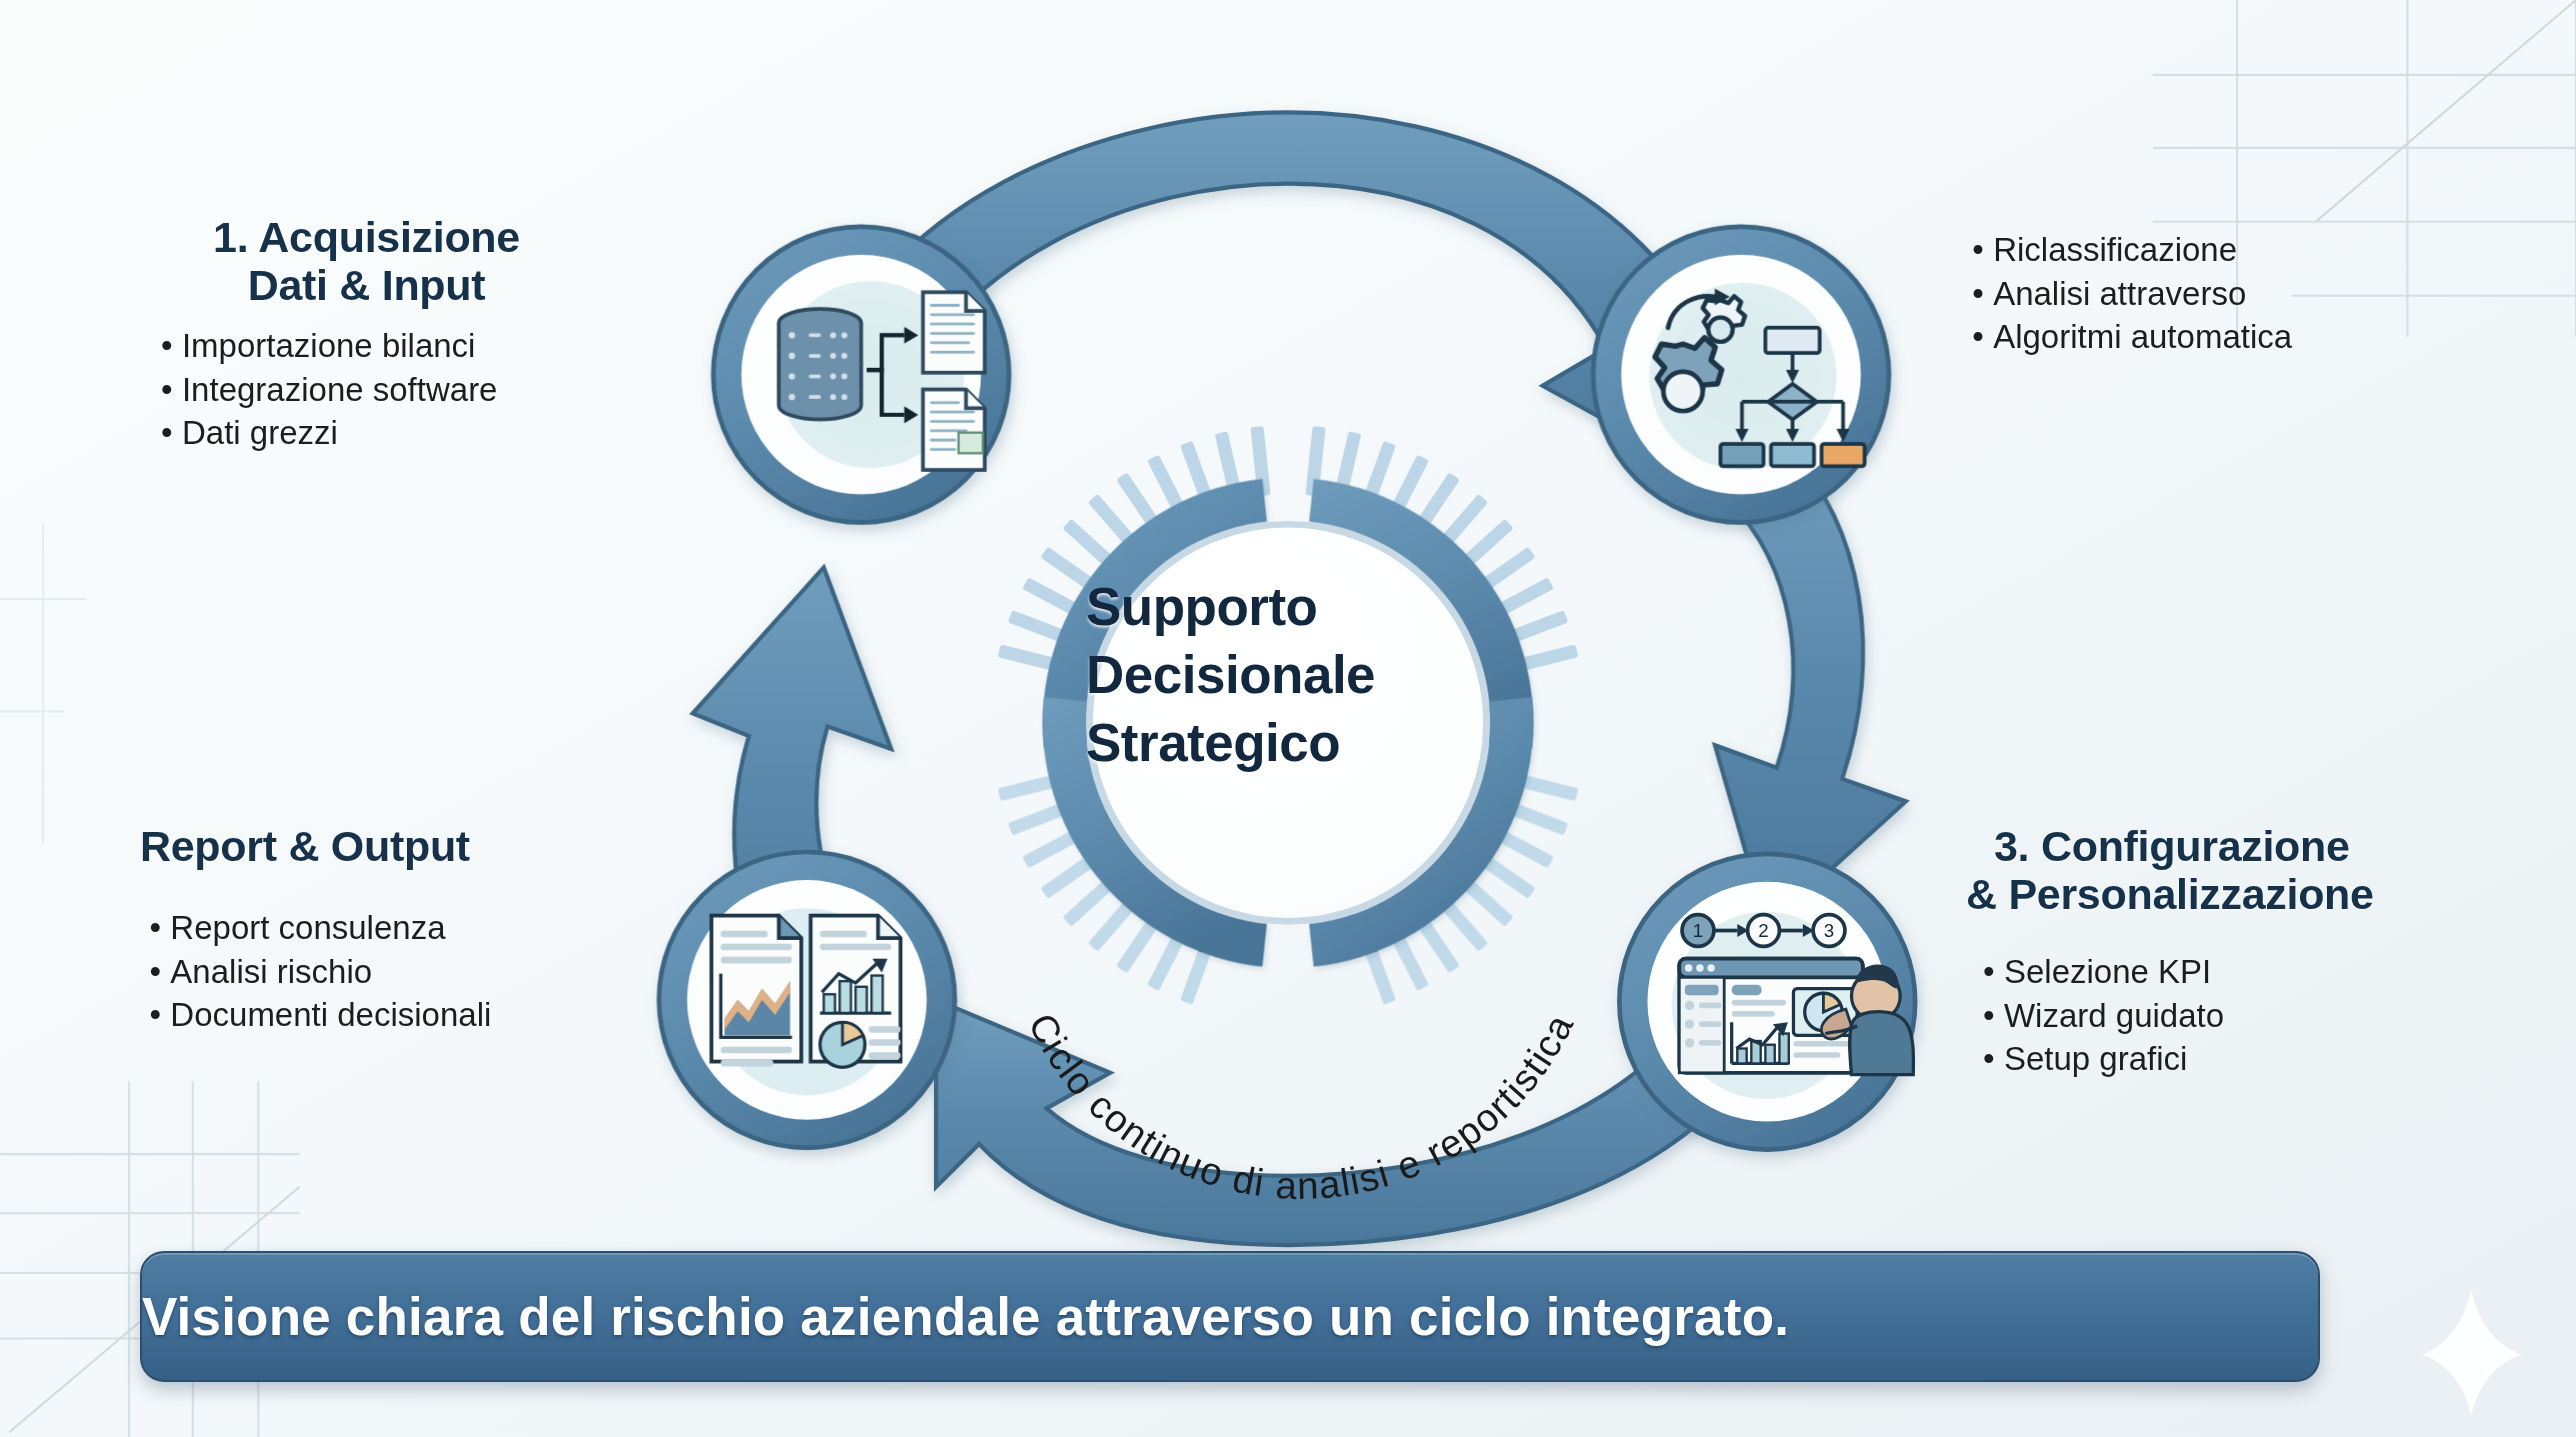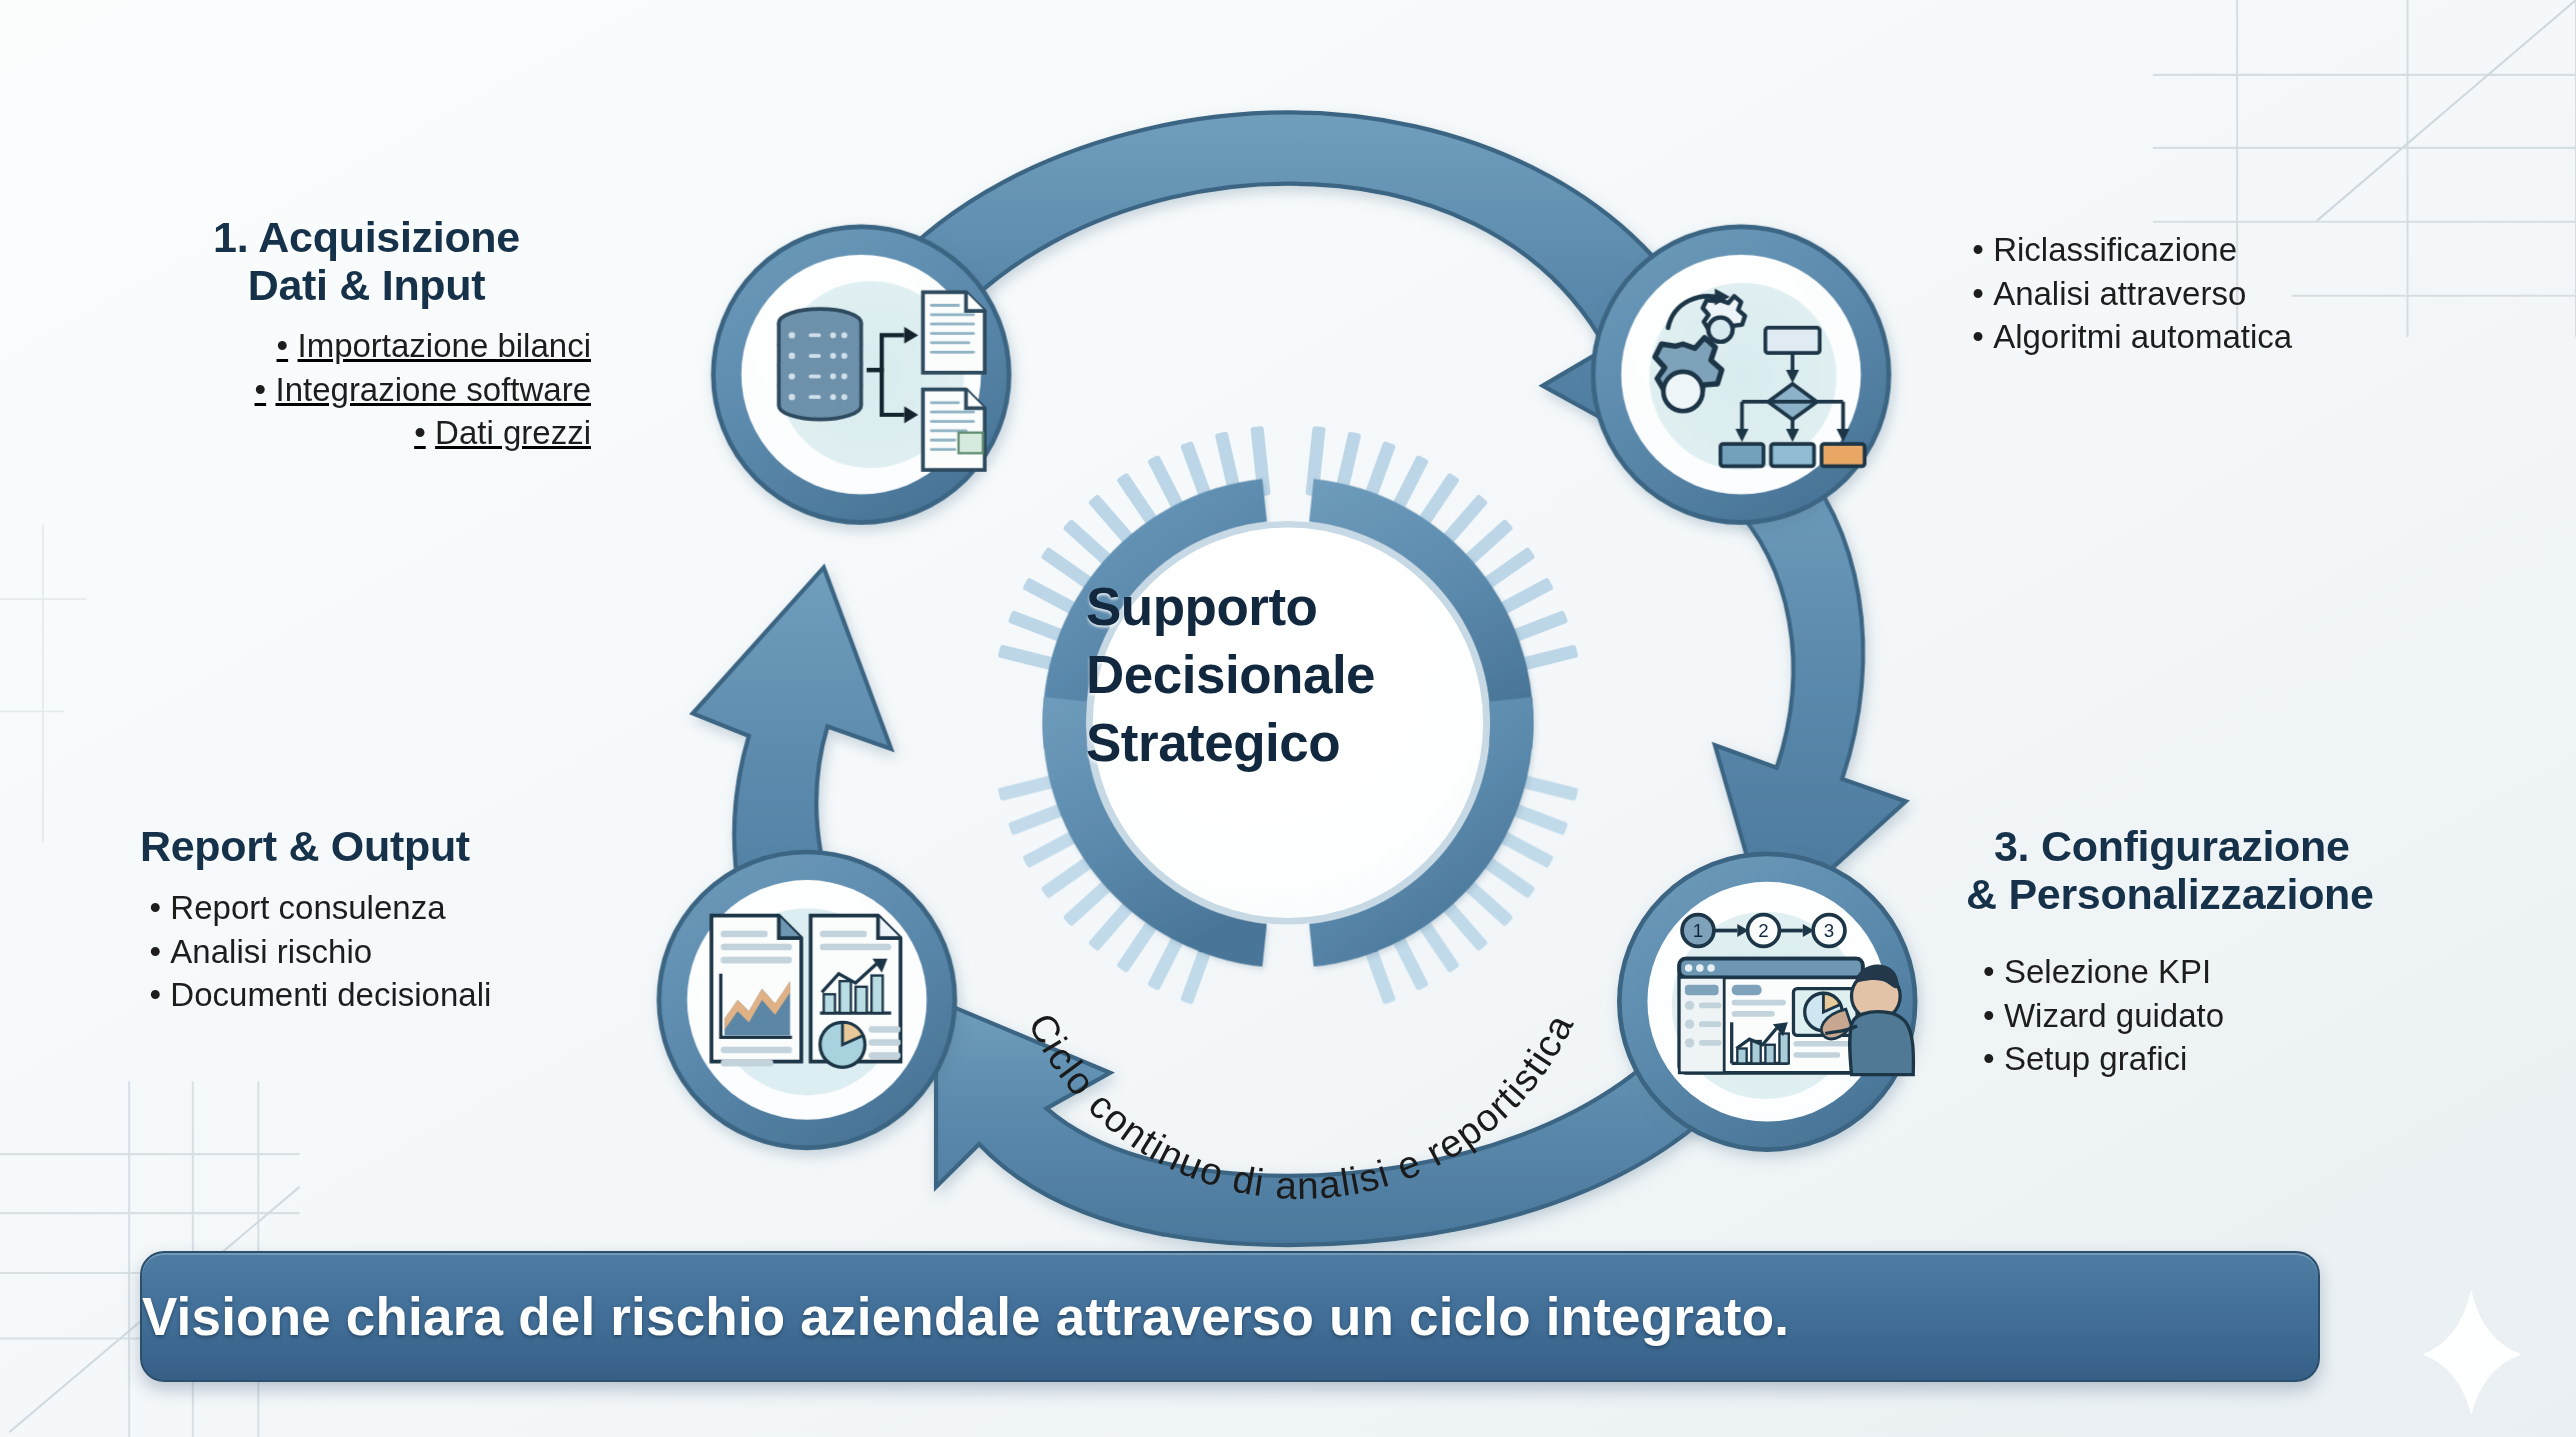--- a/index.html
+++ b/index.html
@@ -26,27 +26,27 @@
     text-shadow:0 0.9px 1.9px rgba(255,255,255,0.9);
   }
   .tb-list { margin-top:15px; list-style:none; }
   .tb-list li {
     font-size:33px; color:#1d1d1d; line-height:1.32;
     white-space:nowrap;
   }
   .tb-list li .bul { margin-right:9.4px; }
 
   #block-1 { left:142px; top:213px; width:449px; text-align:center; }
-  #block-1 .tb-list { text-align:right; padding-left:19px;text-decoration:underline; }
+  #block-1 .tb-list { text-align:left; padding-left:19px; }
   #block-2 { left:1961px; top:213px; width:524px; }
   #block-2 .tb-list { padding-left:11.2px; }
   #block-3 { left:1966px; top:822px; width:562px; }
   #block-3 .tb-list { padding-left:17px; margin-top:32px; }
   #block-4 { left:140px; top:822px; width:524px; }
-  #block-4 .tb-list { padding-left:9.4px; margin-top:16px; }
+  #block-4 .tb-list { padding-left:9.4px; margin-top:36px; }
 
   
   #hub-text {
     position:absolute; left:1086px; top:573px; width:412px;
     z-index:6; text-align:left;
     font-size:53px; font-weight:bold; color:#12283f;
     line-height:1.28; letter-spacing:-0.5px;
     text-shadow:0 1.9px 2.8px rgba(255,255,255,0.85);
   }
 

